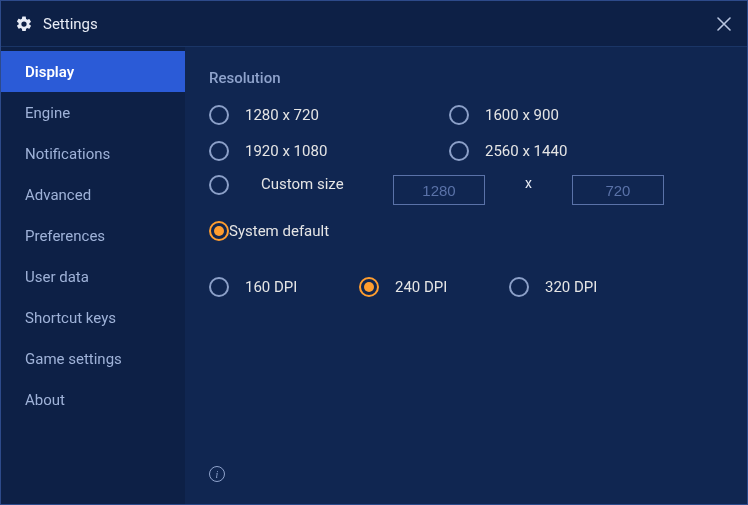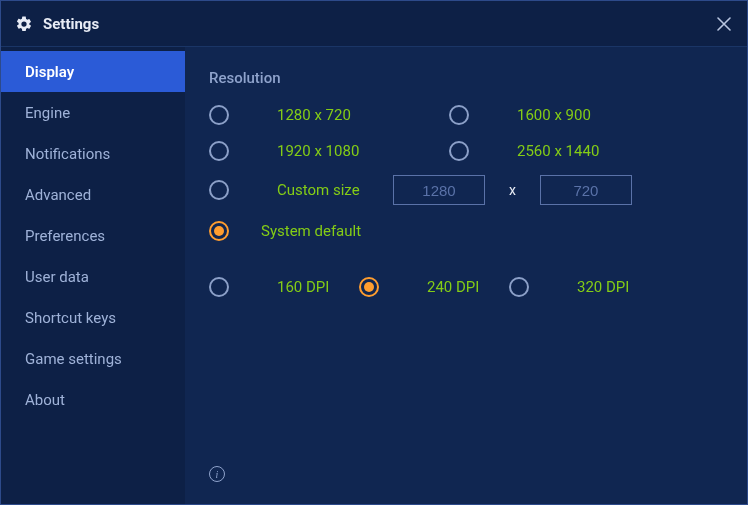--- a/index.html
+++ b/index.html
@@ -3,43 +3,43 @@
 <meta charset="utf-8">
 <style>
   * { box-sizing: border-box; margin: 0; padding: 0; }
   html, body { width: 748px; height: 505px; font-family: -apple-system, BlinkMacSystemFont, "Segoe UI", Roboto, sans-serif; overflow: hidden; }
   body { background: #0a1b3d; }
 
   .window { width: 748px; height: 505px; background: #102651; display: flex; flex-direction: column; border: 1px solid #2d4a8a; }
 
   .titlebar { height: 46px; background: #0d2046; display: flex; align-items: center; padding: 0 14px; color: #e8ecf5; border-bottom: 1px solid #1a3566; }
   .titlebar .icon { display: flex; align-items: center; margin-right: 10px; }
-  .titlebar .title { font-size: 15px; font-weight: 700; }
+  .titlebar .title { font-size: 15px; font-weight: 400; }
   .titlebar .spacer { flex: 1; }
   .titlebar .close { width: 18px; height: 18px; display: flex; align-items: center; justify-content: center; cursor: pointer; color: #b8c5e0; }
 
   .body { flex: 1; display: flex; }
 
   .sidebar { width: 184px; background: #0d2046; padding-top: 4px; }
   .sidebar-item { height: 41px; display: flex; align-items: center; padding: 12px 24px; color: #9fb2d8; font-size: 15px; cursor: pointer; }
   .sidebar-item.active { background: #2b5bd7; color: #ffffff; font-weight: 600; }
 
   .content { flex: 1; background: #102651; padding: 22px 24px 12px 24px; position: relative; color: #c5d1ea; display: flex; flex-direction: column; }
 
   .section-title { color: #8fa3cc; font-size: 15px; font-weight: 500; margin-bottom: 18px; }
 
   .radio-grid { display: grid; grid-template-columns: 240px 240px; row-gap: 16px; margin-bottom: 14px; }
 
   .radio-row { display: flex; align-items: center; gap: 16px; }
   .radio { width: 20px; height: 20px; border-radius: 50%; border: 2px solid #8ca0c8; display: inline-flex; align-items: center; justify-content: center; cursor: pointer; flex-shrink: 0; }
   .radio.selected { border-color: #ff9d2f; }
   .radio.selected::after { content: ""; width: 10px; height: 10px; border-radius: 50%; background: #ff9d2f; }
-  .radio-label { font-size: 15px; color: #84cc16; margin-left: 32px; }
+  .radio-label { font-size: 15px; color: #e5e5e5; }
 
-  .custom-row { display: flex; align-items: center; gap: 16px; margin-bottom: 16px; }
+  .custom-row { display: flex; gap: 32px; margin-bottom: 16px; }
   .custom-row .radio-label { width: 100px; }
   .num-input { width: 92px; height: 30px; background: transparent; border: 1px solid #5a72a8; color: #5a72a8; font-size: 15px; padding: 0 10px; outline: none; text-align: center; }
   .num-input::placeholder { color: #5a72a8; }
   .times { color: #e8ecf5; font-size: 14px; margin: 0 8px; }
 
   .sysdef-row { display: flex; align-items: center; margin-bottom: 36px; }
 
   .dpi-grid { display: grid; grid-template-columns: 150px 150px 150px; }
 
   .footer { margin-top: auto; display: flex; align-items: center; gap: 10px; color: #8fa3cc; font-size: 13.5px; padding-bottom: 10px; }

